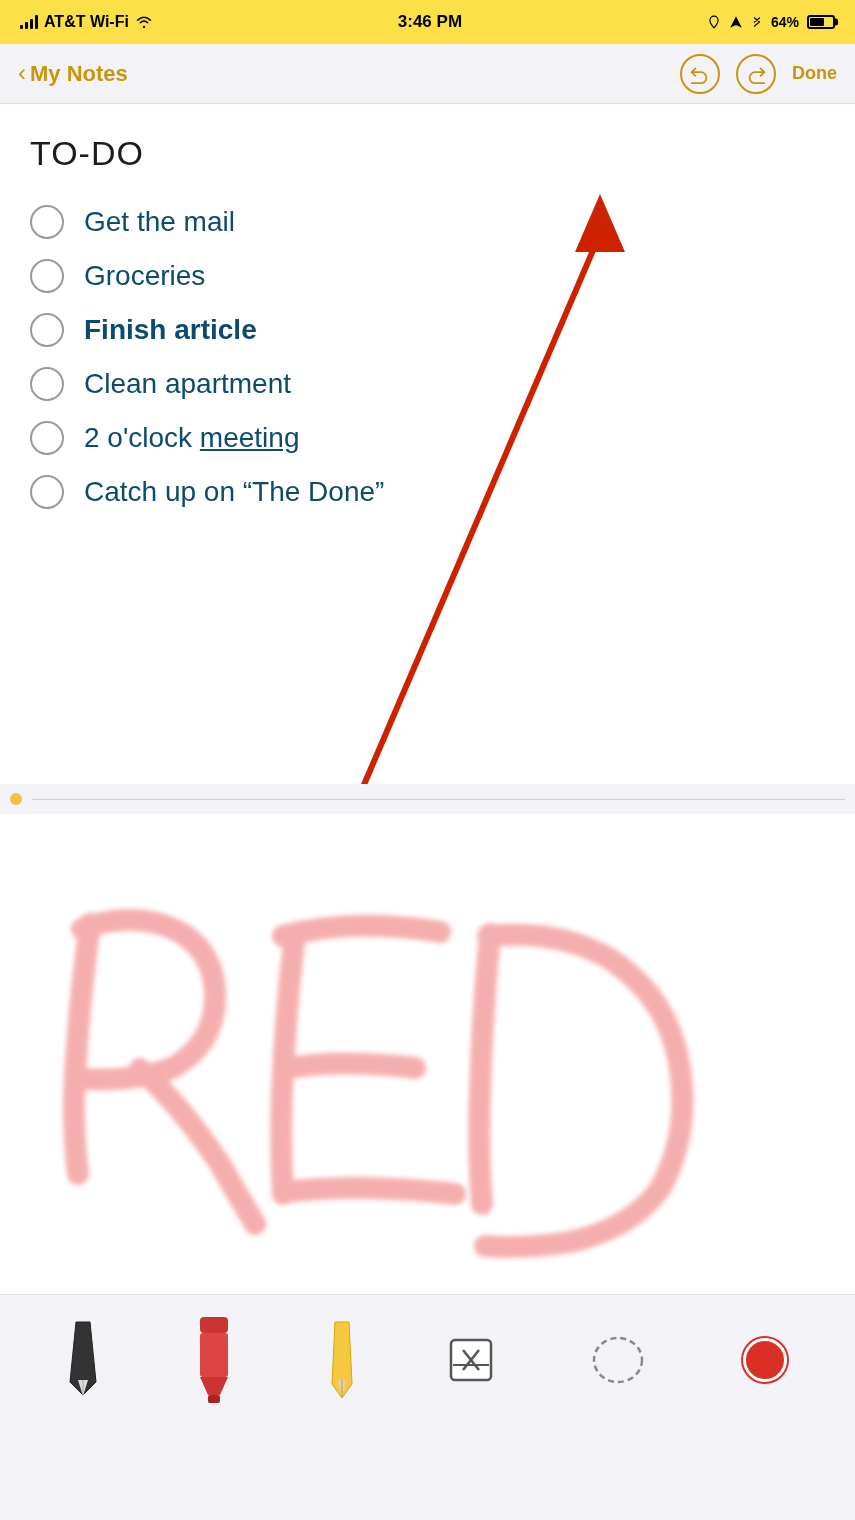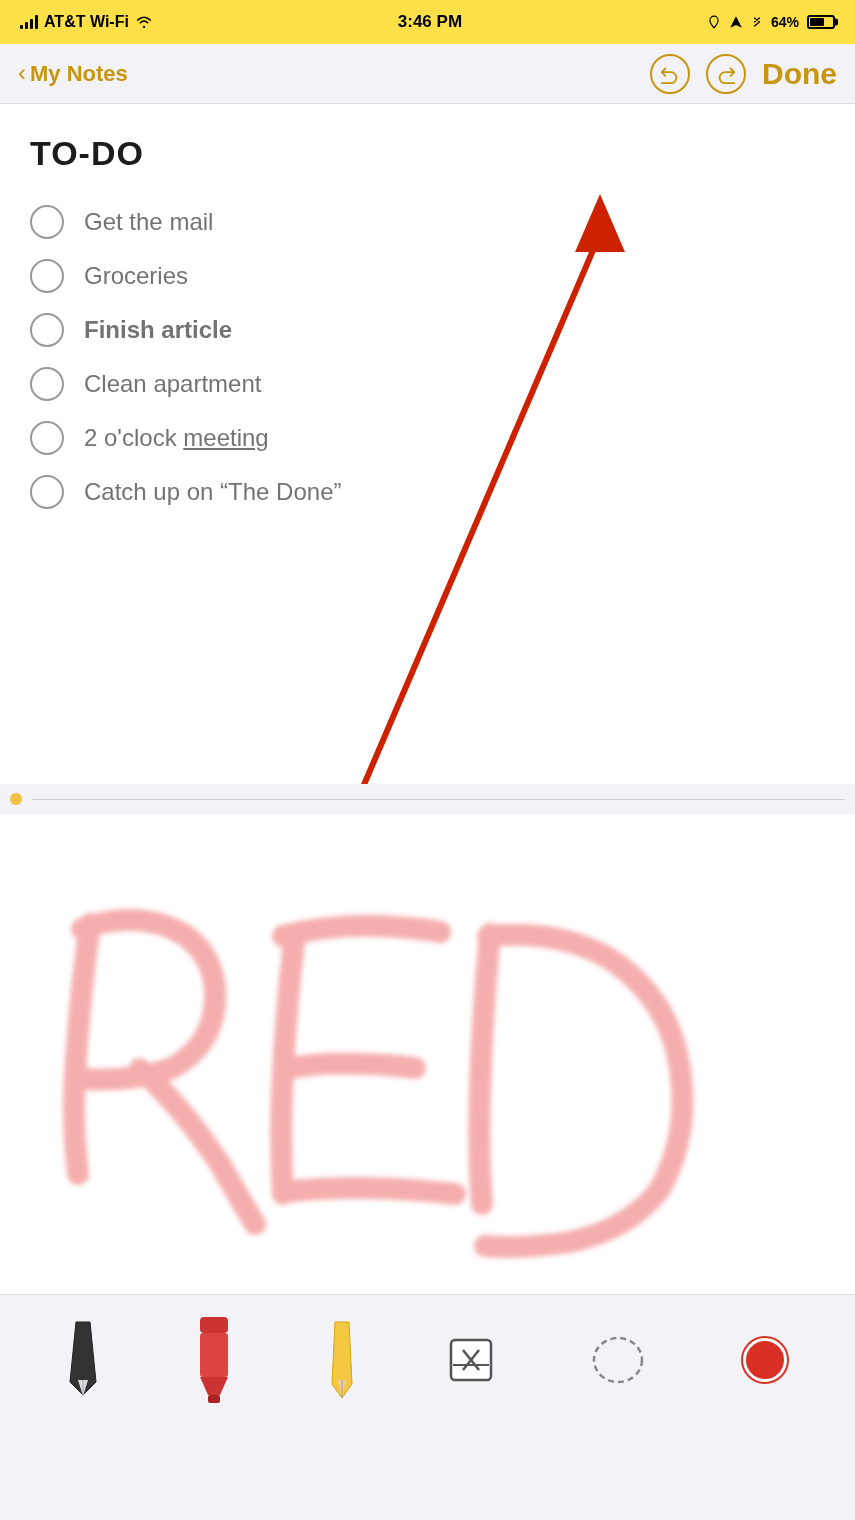--- a/index.html
+++ b/index.html
@@ -131,39 +131,39 @@
       background: transparent;
     }
     .nav-icon-btn svg {
       width: 22px;
       height: 22px;
       stroke: #c8960c;
       fill: none;
       stroke-width: 2;
     }
     .done-btn {
-      font-size: 30px;
+      font-size: 18px;
       color: #c8960c;
       font-weight: 700;
       cursor: pointer;
       background: none;
       border: none;
     }
 
     
     .note-area {
       background: #fff;
       min-height: 680px;
       padding: 30px 30px 20px 30px;
       position: relative;
     }
 
     .note-title {
       font-size: 34px;
-      font-weight: 700;
+      font-weight: 400;
       color: #1c1c1e;
       margin-bottom: 32px;
       letter-spacing: 1px;
     }
 
     
     .todo-list {
       display: flex;
       flex-direction: column;
       gap: 20px;
@@ -178,22 +178,22 @@
     .todo-checkbox {
       width: 34px;
       height: 34px;
       border-radius: 50%;
       border: 2px solid #999;
       flex-shrink: 0;
       cursor: pointer;
     }
 
     .todo-text {
-      font-size: 24px;
-      color: #737373;
+      font-size: 28px;
+      color: #0c4a6e;
     }
 
     .todo-text.bold {
       font-weight: 700;
     }
 
     .todo-text .underline {
       text-decoration: underline;
     }
 

